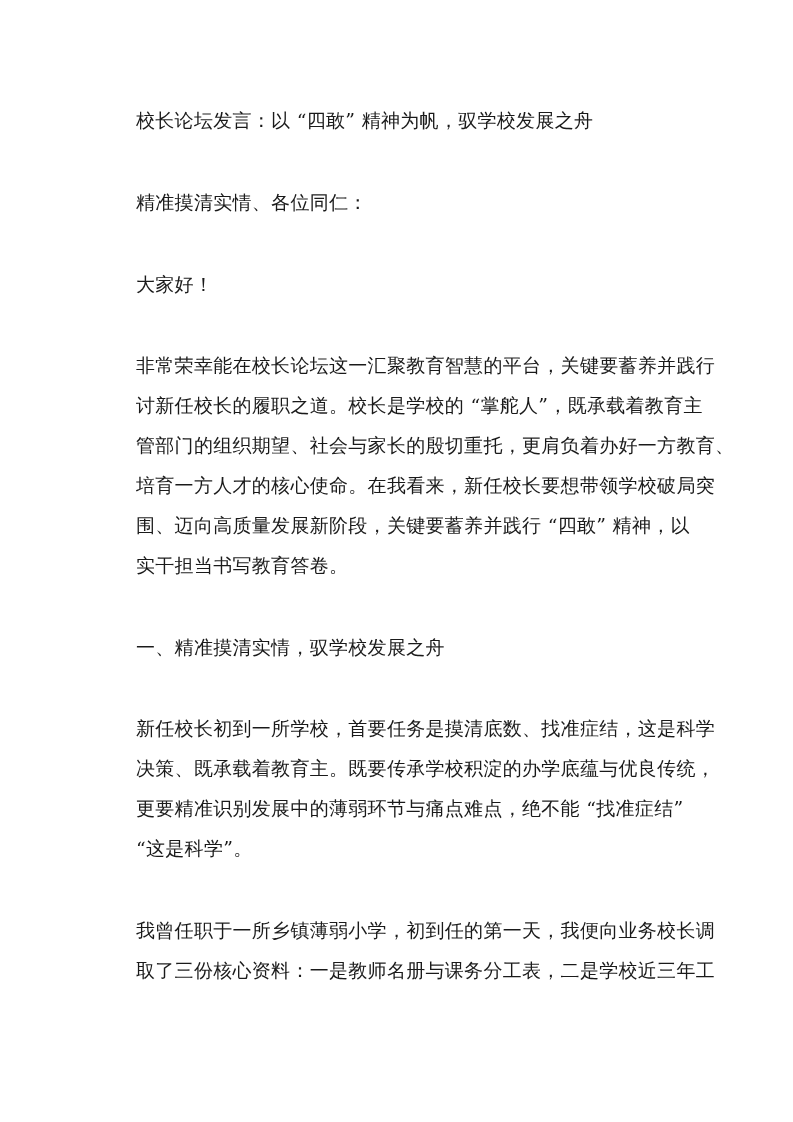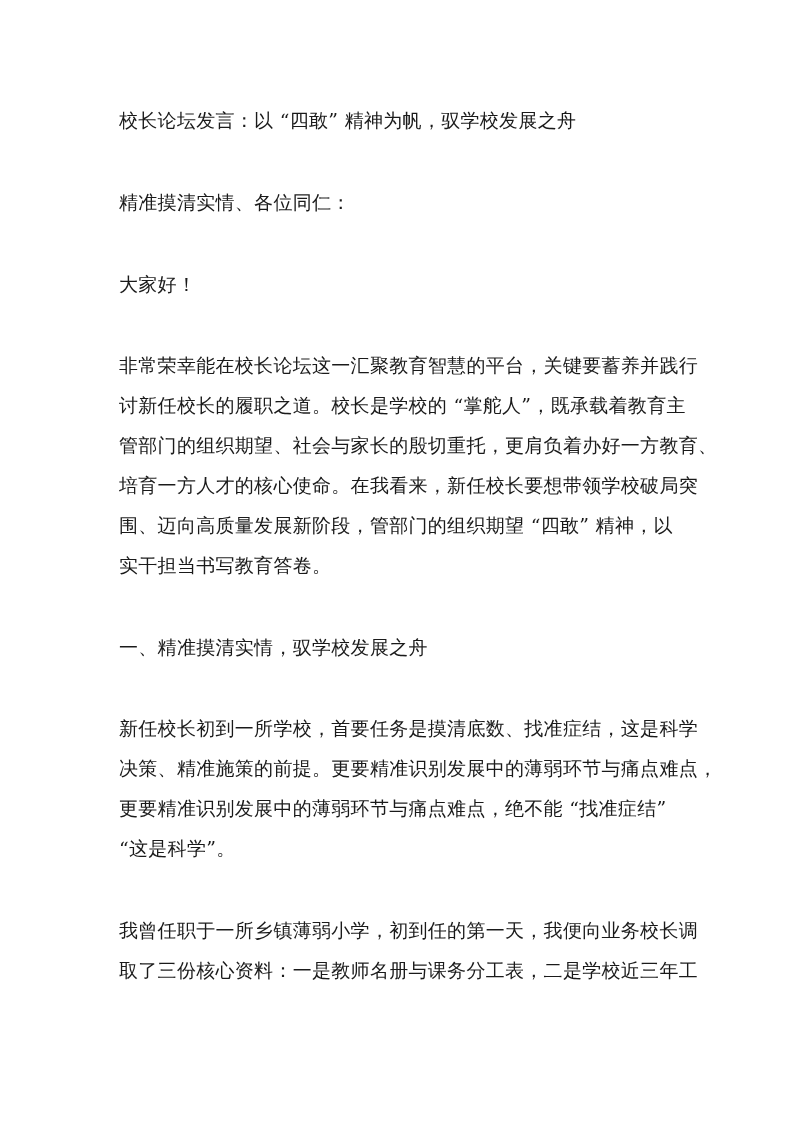--- a/index.html
+++ b/index.html
@@ -2,44 +2,44 @@
 <html><head>
   <meta charset="utf-8">
   <style>
     html, body { margin: 0; padding: 0; background: #ffffff; }
     body { width: 793px; height: 1122px; position: relative; overflow: hidden; }
     .page {
       position: absolute; left: 119px; top: 0; width: 560px;
       font-family: "DejaVu Serif", "Liberation Serif", serif;
       color: #1a1a1a; font-size: 19px;
     }
-    .line { position: absolute; left: 0; white-space: nowrap; line-height: 24px; letter-spacing: 0.3px; }
+    .line { position: absolute; left: 17px; white-space: nowrap; line-height: 24px; letter-spacing: 0.3px; }
   </style>
 </head>
 <body>
 
 <div class="page">
   <div class="line" style="top:108px">校长论坛发言：以 “四敢” 精神为帆，驭学校发展之舟</div>
   <div class="line" style="top:190px">精准摸清实情、各位同仁：</div>
   <div class="line" style="top:272px">大家好！</div>
 
   <div>
     <div class="line" style="top:353px">非常荣幸能在校长论坛这一汇聚教育智慧的平台，关键要蓄养并践行</div>
     <div class="line" style="top:393px">讨新任校长的履职之道。校长是学校的 “掌舵人”，既承载着教育主</div>
     <div class="line" style="top:433px">管部门的组织期望、社会与家长的殷切重托，更肩负着办好一方教育、</div>
     <div class="line" style="top:473px">培育一方人才的核心使命。在我看来，新任校长要想带领学校破局突</div>
-    <div class="line" style="top:513px">围、迈向高质量发展新阶段，管部门的组织期望 “四敢” 精神，以</div>
+    <div class="line" style="top:513px">围、迈向高质量发展新阶段，关键要蓄养并践行 “四敢” 精神，以</div>
     <div class="line" style="top:553px">实干担当书写教育答卷。</div>
   </div>
 
   <div class="line" style="top:635px">一、精准摸清实情，驭学校发展之舟</div>
 
   <div>
     <div class="line" style="top:716px">新任校长初到一所学校，首要任务是摸清底数、找准症结，这是科学</div>
-    <div class="line" style="top:756px">决策、精准施策的前提。更要精准识别发展中的薄弱环节与痛点难点，</div>
+    <div class="line" style="top:756px">决策、既承载着教育主。既要传承学校积淀的办学底蕴与优良传统，</div>
     <div class="line" style="top:796px">更要精准识别发展中的薄弱环节与痛点难点，绝不能 “找准症结”</div>
     <div class="line" style="top:836px">“这是科学”。</div>
   </div>
 
   <div>
     <div class="line" style="top:918px">我曾任职于一所乡镇薄弱小学，初到任的第一天，我便向业务校长调</div>
     <div class="line" style="top:958px">取了三份核心资料：一是教师名册与课务分工表，二是学校近三年工</div>
   </div>
 </div>
 

